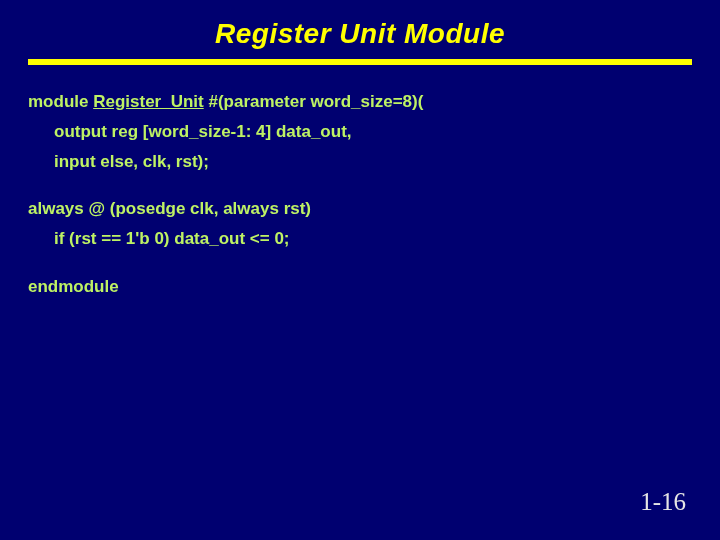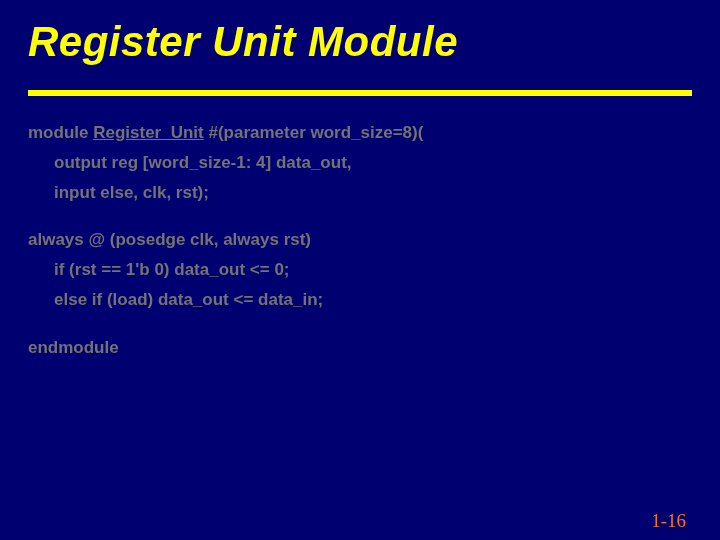--- a/index.html
+++ b/index.html
@@ -13,47 +13,48 @@
   }
   .slide {
     position: relative;
     width: 720px;
     height: 540px;
     box-sizing: border-box;
     padding: 18px 28px 18px 28px;
   }
   .title {
     color: #ffff00;
-    font-size: 42px;
+    font-size: 28px;
     font-weight: bold;
     font-style: italic;
-    margin: 0 0 24px 0;
+    margin: 0 0 9px 0;
     letter-spacing: 0.5px;
+    text-align: center;
   }
   .rule {
     border: none;
     border-top: 6px solid #ffff00;
     margin: 0 0 22px 0;
   }
   .code {
     font-family: Arial, Helvetica, sans-serif;
     font-size: 17px;
     line-height: 1.75;
-    color: #737373;
+    color: #bef264;
     font-weight: bold;
   }
   .code .ind1 { padding-left: 26px; display: block; }
   .code .blk { margin-bottom: 18px; }
   .uline { text-decoration: underline; }
   .pagenum {
     position: absolute;
     right: 34px;
-    bottom: 8px;
-    color: #f97316;
-    font-size: 19px;
+    bottom: 24px;
+    color: #e5e5e5;
+    font-size: 25px;
     font-family: "Times New Roman", Times, serif;
   }
 </style>
 </head>
 <body>
 
 <div class="slide">
 
   <h1 class="title">Register Unit Module</h1>
   <hr class="rule">
@@ -64,21 +65,20 @@
       <div>
         <span>module </span><span class="uline">Register_Unit</span><span> #(parameter word_size=8)(</span>
       </div>
       <span class="ind1">output reg [word_size-1: 4]  data_out,</span>
       <span class="ind1">input else, clk, rst);</span>
     </div>
 
     <div class="blk">
       <div>always @ (posedge clk, always rst)</div>
       <span class="ind1">if (rst == 1'b 0) data_out &lt;= 0;</span>
-      <span class="ind1">else if (load) data_out &lt;= data_in;</span>
     </div>
 
     <div class="blk">
       <div>endmodule</div>
     </div>
 
   </div>
 
   <div class="pagenum">1-16</div>
 </div>

